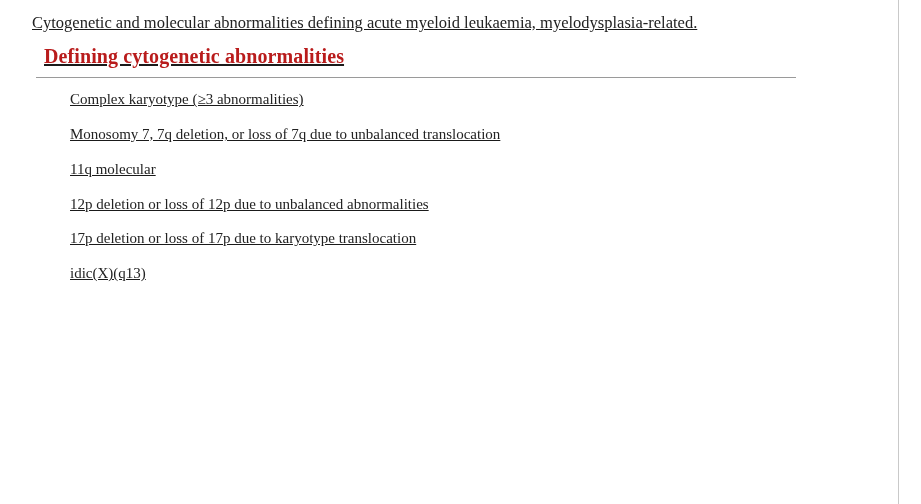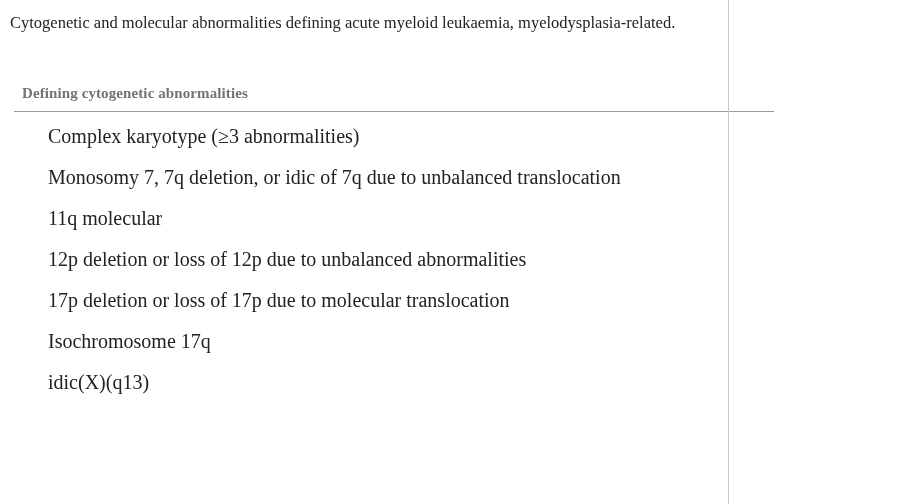--- a/index.html
+++ b/index.html
@@ -9,51 +9,51 @@
   body {
     width: 921px;
     height: 504px;
     background: #ffffff;
     font-family: "Liberation Serif", serif;
     color: #1a1a1a;
     overflow: hidden;
   }
   .page {
     position: relative;
-    width: 729px;
+    width: 899px;
     height: 504px;
     box-sizing: border-box;
-    padding: 10px 14px 0 8px;
+    padding: 10px 14px 0 30px;
+    text-decoration: underline;
   }
   .caption {
     font-size: 16.5px;
     line-height: 1.3;
     color: #222222;
     padding: 2px 0 10px 2px;
     white-space: nowrap;
     overflow: hidden;
   }
   .table {
     width: 760px;
     margin-left: 6px;
   }
   .table-header {
-    font-size: 15px;
+    font-size: 20px;
     font-weight: bold;
-    color: #737373;
+    color: #b91c1c;
     padding: 2px 0 9px 8px;
     border-bottom: 1px solid #9a9a9a;
     letter-spacing: 0.1px;
-    margin-top: 40px;
   }
   .rows {
     padding-top: 4px;
   }
   .row {
-    font-size: 20px;
+    font-size: 15px;
     line-height: 1.25;
     color: #222222;
     padding: 8px 0 8px 34px;
     white-space: nowrap;
   }
   .right-edge {
     position: absolute;
     top: 0;
     right: 0;
     width: 1px;
@@ -65,23 +65,22 @@
 <body>
 
 <div class="page">
 
   <div class="caption">Cytogenetic and molecular abnormalities defining acute myeloid leukaemia, myelodysplasia-related.</div>
 
   <div class="table">
     <div class="table-header">Defining cytogenetic abnormalities</div>
     <div class="rows">
       <div class="row">Complex karyotype (≥3 abnormalities)</div>
-      <div class="row">Monosomy 7, 7q deletion, or idic of 7q due to unbalanced translocation</div>
+      <div class="row">Monosomy 7, 7q deletion, or loss of 7q due to unbalanced translocation</div>
       <div class="row">11q molecular</div>
       <div class="row">12p deletion or loss of 12p due to unbalanced abnormalities</div>
-      <div class="row">17p deletion or loss of 17p due to molecular translocation</div>
-      <div class="row">Isochromosome 17q</div>
+      <div class="row">17p deletion or loss of 17p due to karyotype translocation</div>
       <div class="row">idic(X)(q13)</div>
     </div>
   </div>
 
   <div class="right-edge"></div>
 </div>
 
 </body></html>

